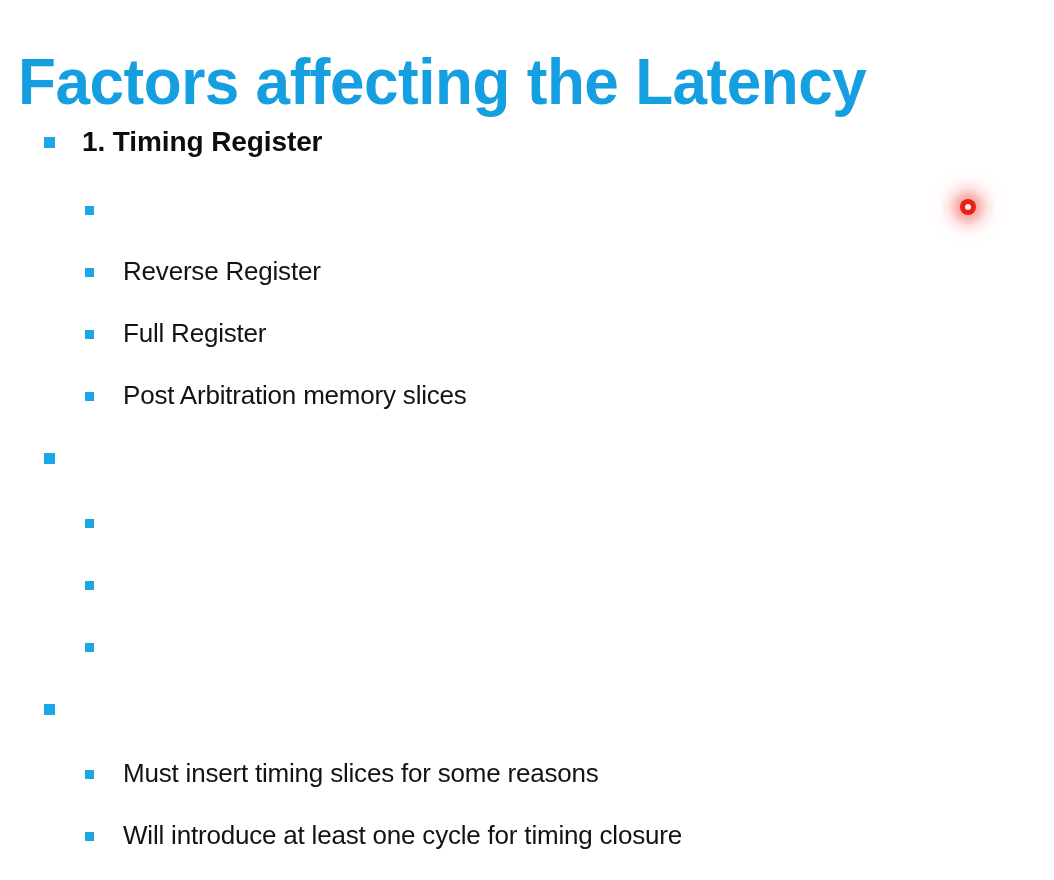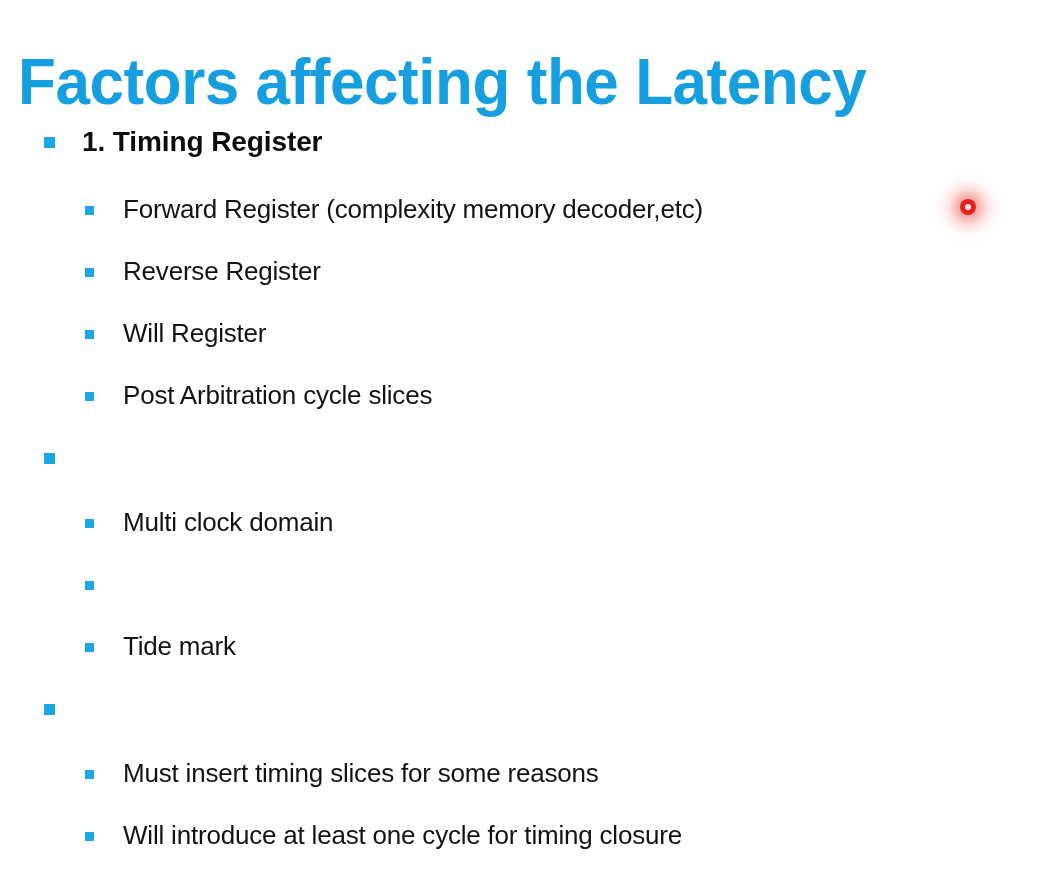--- a/index.html
+++ b/index.html
@@ -151,47 +151,44 @@
 
   <h1 class="slide-title">Factors affecting the Latency</h1>
 
   <div class="body-list">
       <div class="bullet-row lvl1 first-group">
         <span class="marker"></span>
         <span class="bullet-text">1. Timing Register</span>
       </div>
       <div class="bullet-row lvl2 group-lead">
         <span class="marker"></span>
-        <span class="bullet-text">Forward Register (complexity memory decoder,etc)</span>
       </div>
       <div class="bullet-row lvl2">
         <span class="marker"></span>
         <span class="bullet-text">Reverse Register</span>
       </div>
       <div class="bullet-row lvl2">
         <span class="marker"></span>
-        <span class="bullet-text">Will Register</span>
-      </div>
-      <div class="bullet-row lvl2">
-        <span class="marker"></span>
-        <span class="bullet-text">Post Arbitration cycle slices</span>
+        <span class="bullet-text">Full Register</span>
+      </div>
+      <div class="bullet-row lvl2">
+        <span class="marker"></span>
+        <span class="bullet-text">Post Arbitration memory slices</span>
       </div>
       <div class="bullet-row lvl1">
         <span class="marker"></span>
       </div>
       <div class="bullet-row lvl2 group-lead">
         <span class="marker"></span>
-        <span class="bullet-text">Multi clock domain</span>
-      </div>
-      <div class="bullet-row lvl2">
-        <span class="marker"></span>
-      </div>
-      <div class="bullet-row lvl2">
-        <span class="marker"></span>
-        <span class="bullet-text">Tide mark</span>
+      </div>
+      <div class="bullet-row lvl2">
+        <span class="marker"></span>
+      </div>
+      <div class="bullet-row lvl2">
+        <span class="marker"></span>
       </div>
       <div class="bullet-row lvl1">
         <span class="marker"></span>
       </div>
       <div class="bullet-row lvl2 group-lead">
         <span class="marker"></span>
         <span class="bullet-text">Must insert timing slices for some reasons</span>
       </div>
       <div class="bullet-row lvl2">
         <span class="marker"></span>

